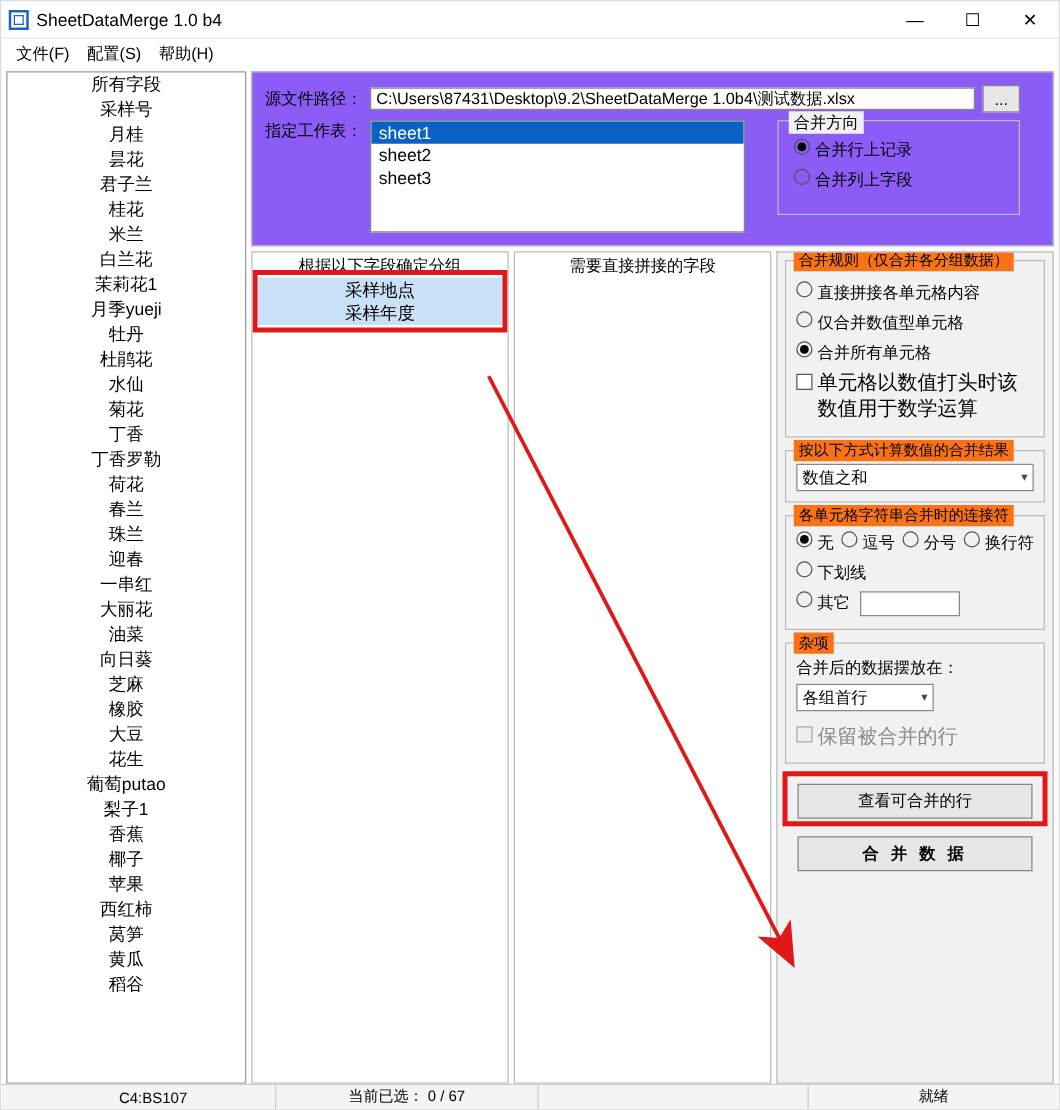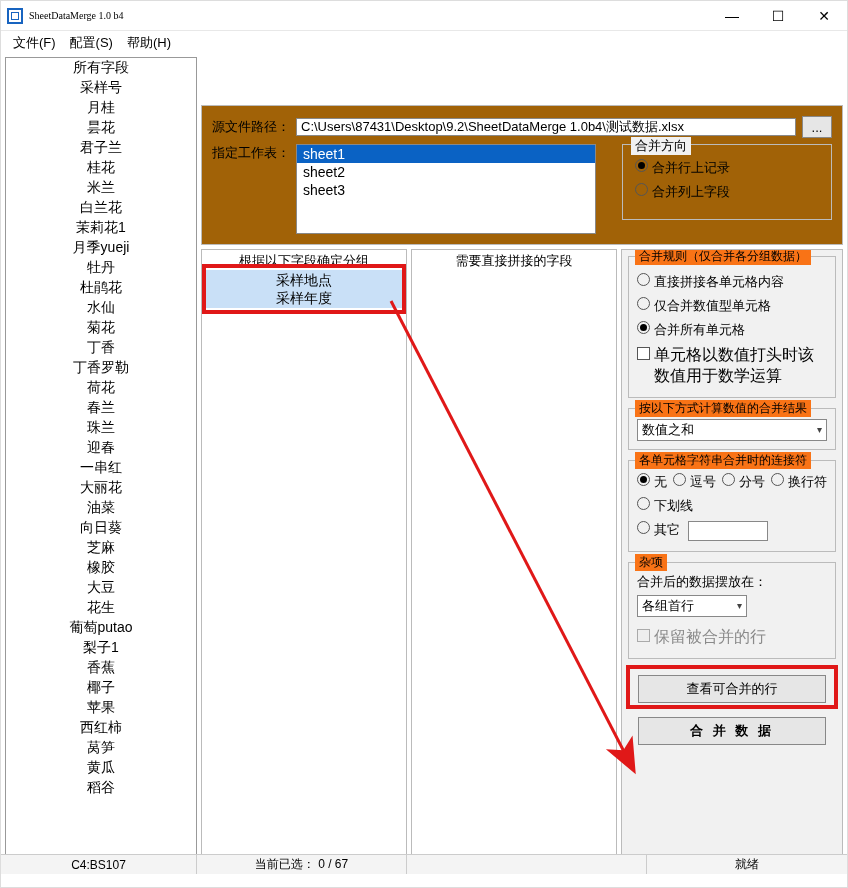--- a/index.html
+++ b/index.html
@@ -27,21 +27,21 @@
   display: inline-flex;
   align-items: center;
   justify-content: center;
   margin-right: 6px;
 }
 .titlebar .app-icon::before {
   content: "";
   width: 6px; height: 6px;
   border: 1px solid #1864c0;
 }
-.titlebar .title { font-size: 10px; font-family: Liberation Serif, serif; }
+.titlebar .title { font-size: 14px; }
 .titlebar .spacer { flex: 1; }
 .titlebar .wbtn {
   width: 46px; height: 30px;
   display: inline-flex;
   align-items: center;
   justify-content: center;
   font-size: 14px;
   font-family: "Segoe MDL2 Assets", sans-serif;
 }
 .menubar {
@@ -73,23 +73,22 @@
   white-space: nowrap;
 }
 .right {
   flex: 1;
   display: flex;
   flex-direction: column;
   gap: 4px;
 }
 .toprow {
   border: 1px solid #bbb;
-  background: #a16207;
-  padding: 10px 10px 10px 10px;
-  margin-top: 48px;
+  background: #8b5cf6;
+  padding: 10px 26px 10px 10px;
 }
 .row1 {
   display: flex;
   align-items: center;
   gap: 6px;
   margin-bottom: 6px;
 }
 .label { white-space: nowrap; font-size: 13px; }
 .path-input {
   flex: 1;
@@ -257,27 +256,28 @@
   background: #e6e6e6;
   font-size: 13px;
   display: flex;
   align-items: center;
   justify-content: center;
   margin: 2px 10px;
 }
 .action-btn.bold { font-weight: bold; letter-spacing: 3px; }
 .statusbar {
   position: absolute;
-  left: 0; right: 0; bottom: 13px;
+  left: 0; right: 0; bottom: 0;
   height: 20px;
   border-top: 1px solid #ccc;
   background: #f4f4f4;
   display: flex;
   align-items: center;
   font-size: 12px;
+  padding-left: 24px;
 }
 .statusbar .cell {
   border-right: 1px solid #ccc;
   padding: 0 8px;
   height: 100%;
   display: flex;
   align-items: center;
 }
 .statusbar .cell.wide { flex: 1; justify-content: center; }
 .arrow-svg {

